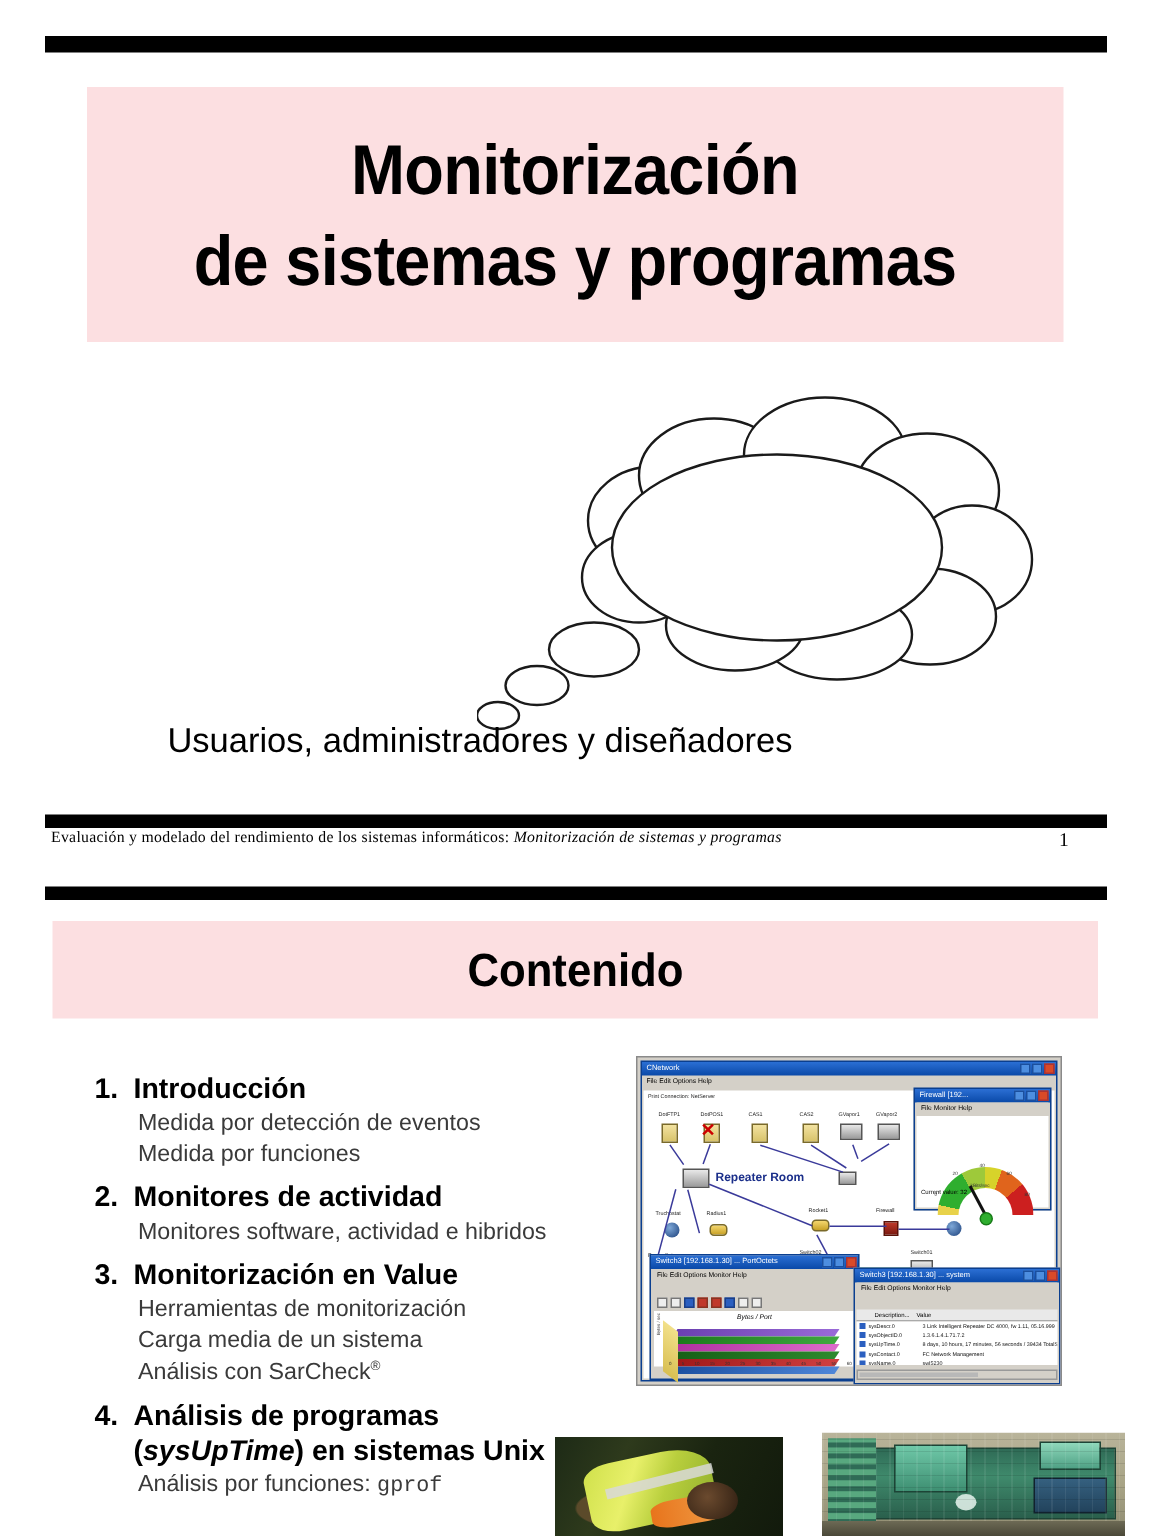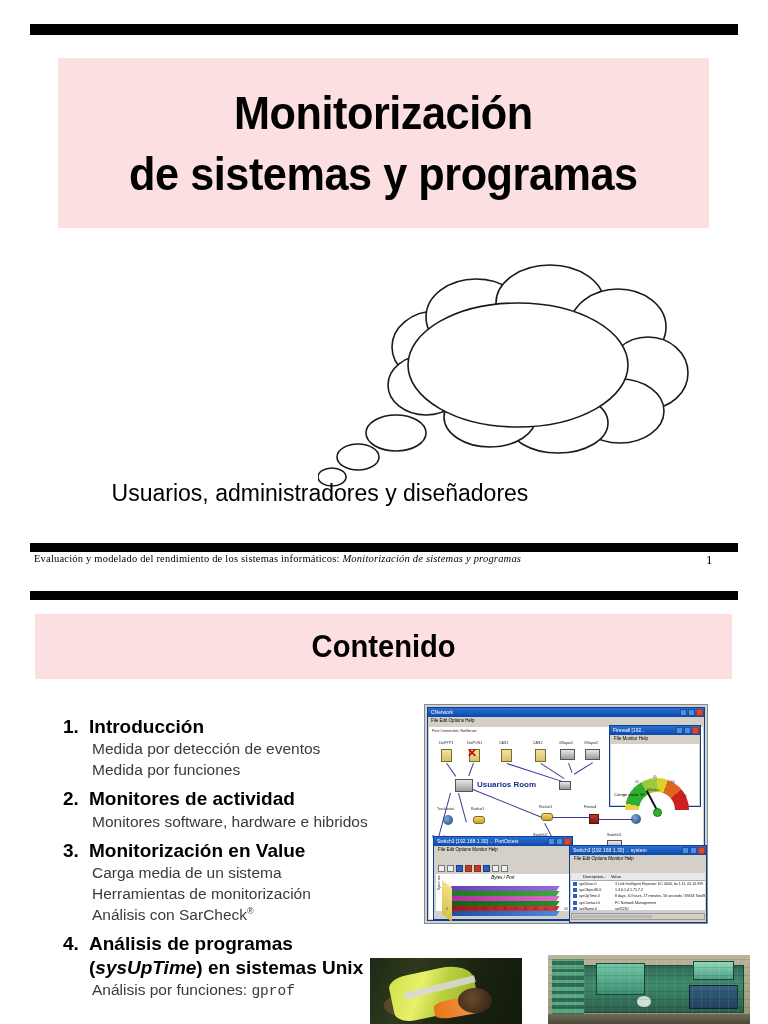--- a/index.html
+++ b/index.html
@@ -418,30 +418,30 @@
         </div>
         <div class="toc-sub">Medida por detección de eventos</div>
         <div class="toc-sub">Medida por funciones</div>
       </div>
 
       <div class="toc-item">
         <div class="toc-l1">
           <span class="toc-num">2.</span>
           <span class="toc-l1-txt">Monitores de actividad</span>
         </div>
-        <div class="toc-sub">Monitores <span class="it">software</span>, <span class="it">hardware</span> e hibridos</div>
+        <div class="toc-sub">Monitores <span class="it">software</span>, <span class="it">actividad</span> e hibridos</div>
       </div>
 
       <div class="toc-item">
         <div class="toc-l1">
           <span class="toc-num">3.</span>
           <span class="toc-l1-txt">Monitorización en Value</span>
         </div>
+        <div class="toc-sub">Herramientas de monitorización</div>
         <div class="toc-sub">Carga media de un sistema</div>
-        <div class="toc-sub">Herramientas de monitorización</div>
         <div class="toc-sub">Análisis con SarCheck<span class="sup">®</span></div>
       </div>
 
       <div class="toc-item">
         <div class="toc-l1">
           <span class="toc-num">4.</span>
           <span class="toc-l1-txt">Análisis de programas (<span class="it">sysUpTime</span>) en sistemas Unix</span>
         </div>
         <div class="toc-sub">Análisis por funciones: <span class="mono">gprof</span></div>
       </div>
@@ -481,21 +481,21 @@
         <div class="nlabel" style="left:130px; top:14px;">GVapor1</div>
         <div class="sw" style="left:131px; top:22px;"></div>
 
         <div class="nlabel" style="left:155px; top:14px;">GVapor2</div>
         <div class="sw" style="left:156px; top:22px;"></div>
 
         <div class="nlabel" style="left:182px; top:14px;">LinuxApp1</div>
         <div class="dev" style="left:186px; top:22px; width:9px; background:linear-gradient(#f6efcf,#e0d398); border-radius:40% 40% 20% 20%;"></div>
 
         <div class="sw" style="left:26px; top:52px; width:18px; height:13px;"></div>
-        <div class="croom" style="left:48px; top:53px;">Usuarios Room</div>
+        <div class="croom" style="left:48px; top:53px;">Repeater Room</div>
         <div class="sw" style="left:130px; top:54px; width:12px; height:9px;"></div>
 
         <div class="nlabel" style="left:8px; top:80px;">Truchostat</div>
         <div class="globe" style="left:14px; top:88px;"></div>
 
         <div class="nlabel" style="left:42px; top:80px;">Radius1</div>
         <div class="router" style="left:44px; top:89px;"></div>
 
         <div class="nlabel" style="left:3px; top:108px;">Power Setup</div>
         <div style="position:absolute; left:12px; top:116px; width:5px; height:11px; background:linear-gradient(#9ec7e8,#3a6a9a); border:1px solid #2a4a6a;"></div>

